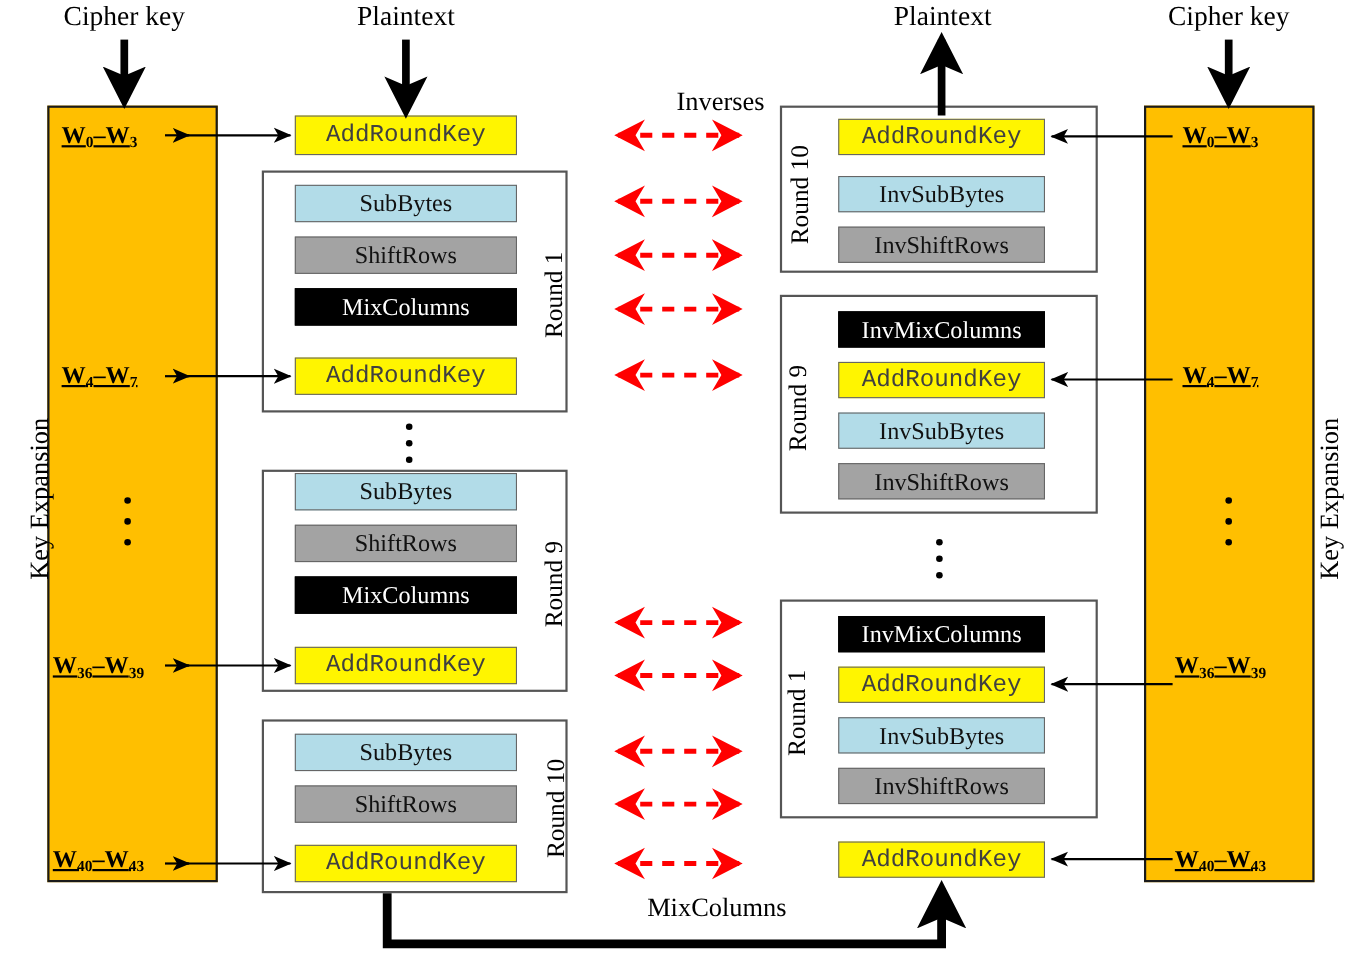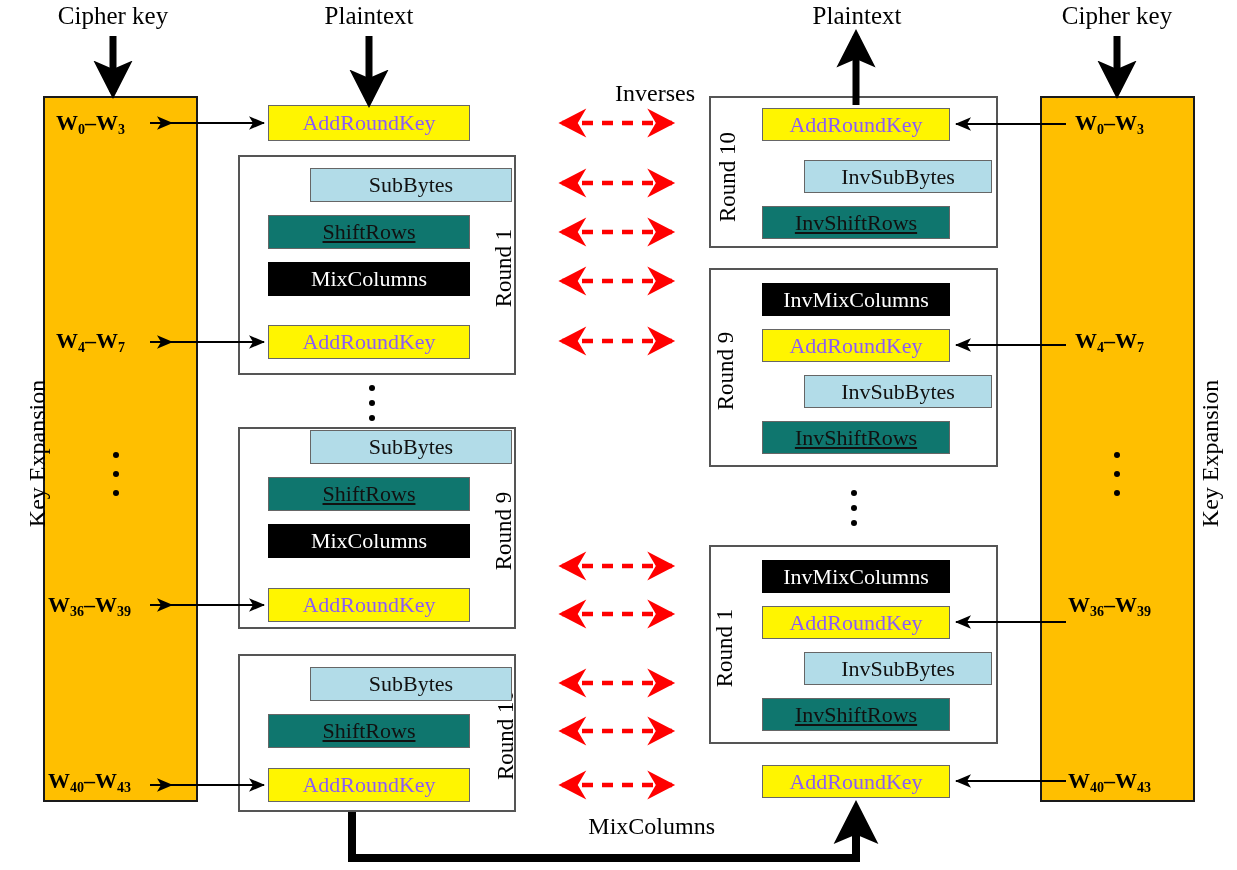--- a/index.html
+++ b/index.html
@@ -7,34 +7,34 @@
   #stage{position:relative;width:1237px;height:870px;overflow:hidden;background:#fff;}
 
   .abs{position:absolute;}
 
   
   .toplabel{font-size:25px;line-height:28px;text-align:center;white-space:nowrap;}
   .midlabel{font-size:24px;line-height:26px;text-align:right;white-space:nowrap;}
 
   
   .keycol{background:#FFBF00;border:2px solid #1a1a1a;box-sizing:border-box;}
-  .wlabel{position:absolute;font-weight:bold;font-size:22px;white-space:nowrap;letter-spacing:0px;}
+  .wlabel{position:absolute;font-weight:bold;font-size:22px;white-space:nowrap;letter-spacing:0px;text-decoration:underline;}
   .wlabel sub{font-size:14px;font-weight:bold;vertical-align:baseline;position:relative;top:4px;}
   .vertlabel{position:absolute;font-size:24px;white-space:nowrap;transform-origin:center center;}
   .vert-l{transform:rotate(-90deg);}
   .vert-r{transform:rotate(-90deg);}
 
   
   .op{position:absolute;box-sizing:border-box;border:1.5px solid #666;
       display:flex;align-items:center;justify-content:center;
       font-size:22px;line-height:1;white-space:nowrap;}
-  .op.sub{background:#B2DCE8;color:#111;margin-left:42px;}
-  .op.shift{background:#0f766e;color:#111;text-decoration:underline;}
+  .op.sub{background:#B2DCE8;color:#111;}
+  .op.shift{background:#a3a3a3;color:#111;}
   .op.mix{background:#000000;color:#ffffff;border-color:#000;}
-  .op.ark{background:#FFF500;color:#8b5cf6;}
+  .op.ark{background:#FFF500;color:#404040;font-family:Liberation Mono, monospace;}
 
   
   .roundbox{position:absolute;box-sizing:border-box;border:2px solid #555;background:transparent;}
   .roundlabel{position:absolute;font-size:23px;white-space:nowrap;transform:rotate(-90deg);transform-origin:center center;}
 
   
   .vdots{position:absolute;display:flex;flex-direction:column;justify-content:space-between;align-items:center;}
   .vdots i{display:block;width:6px;height:6px;border-radius:50%;background:#000;}
 
   

